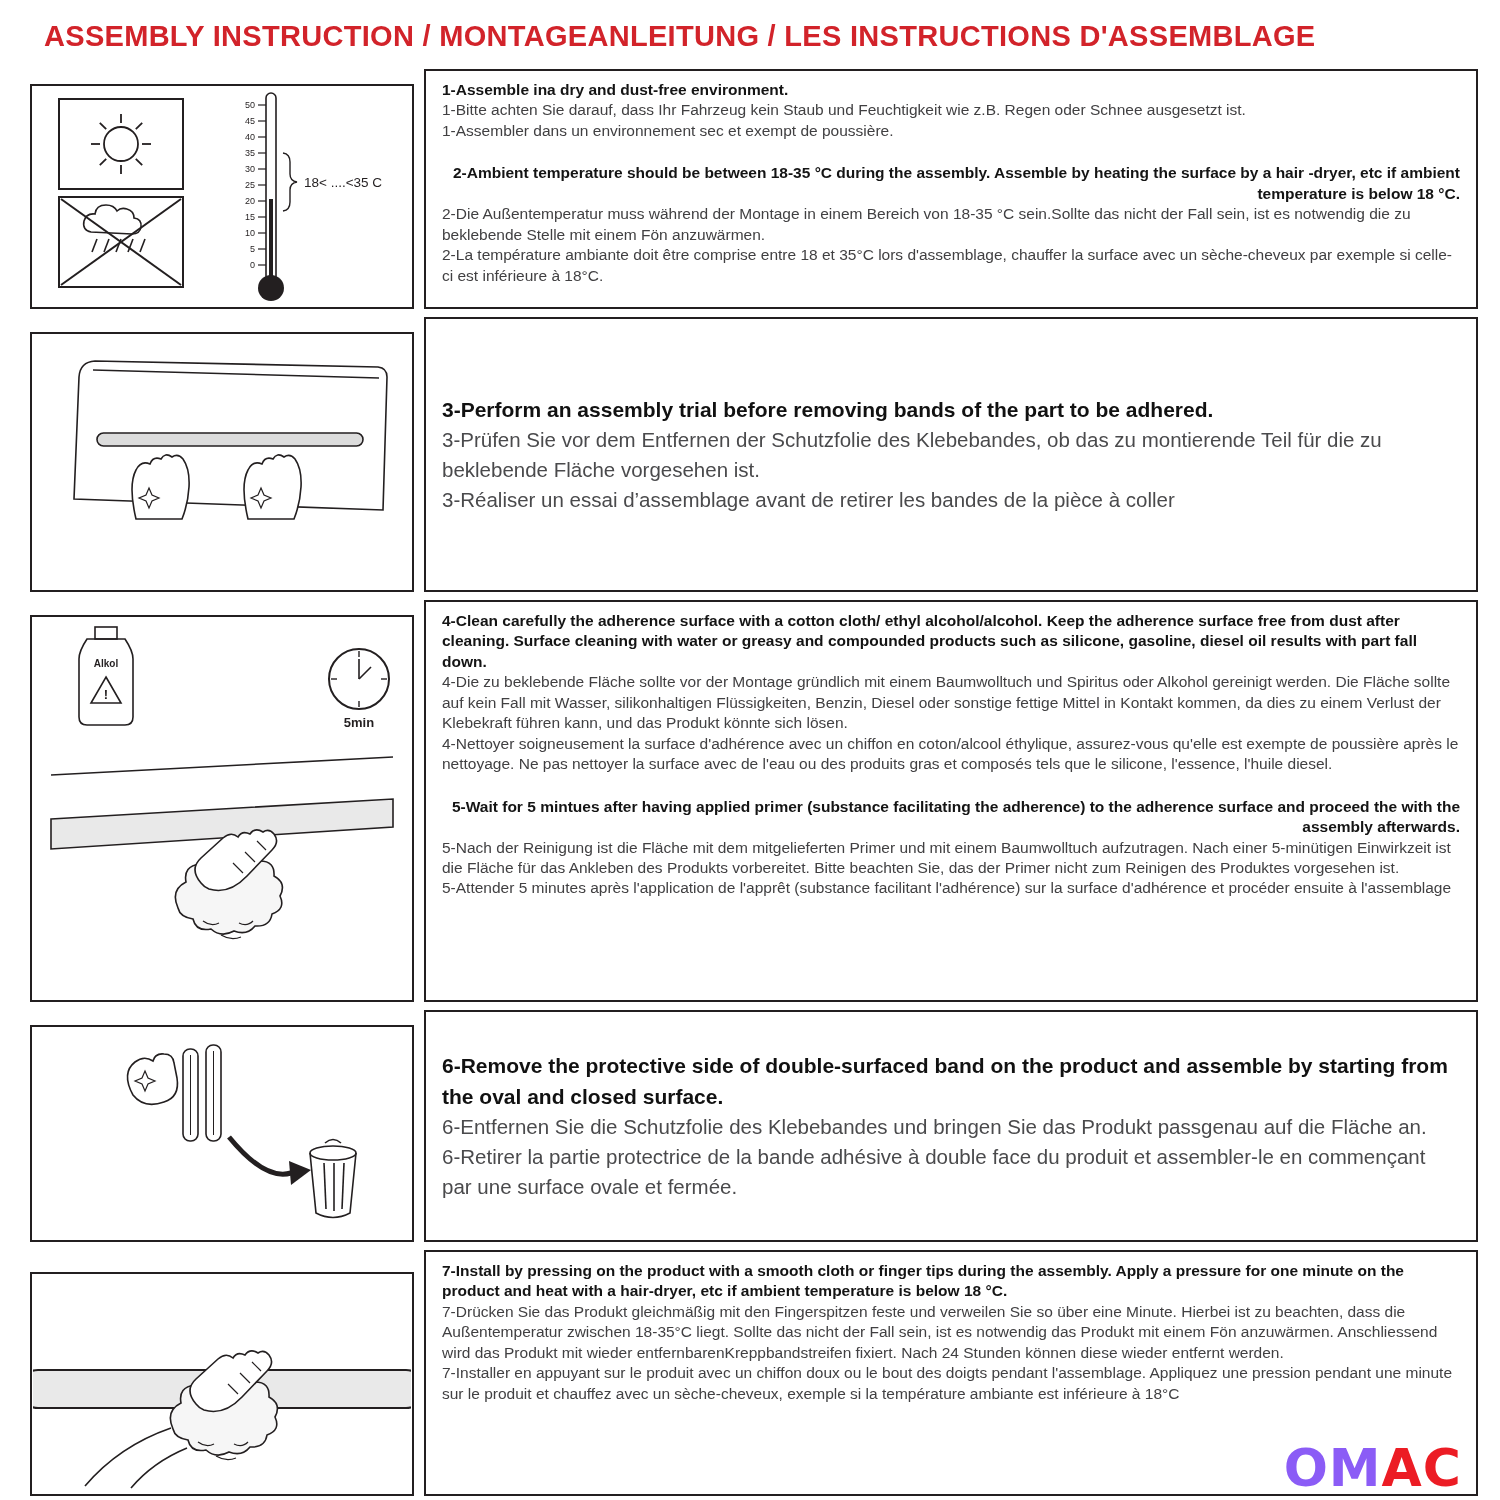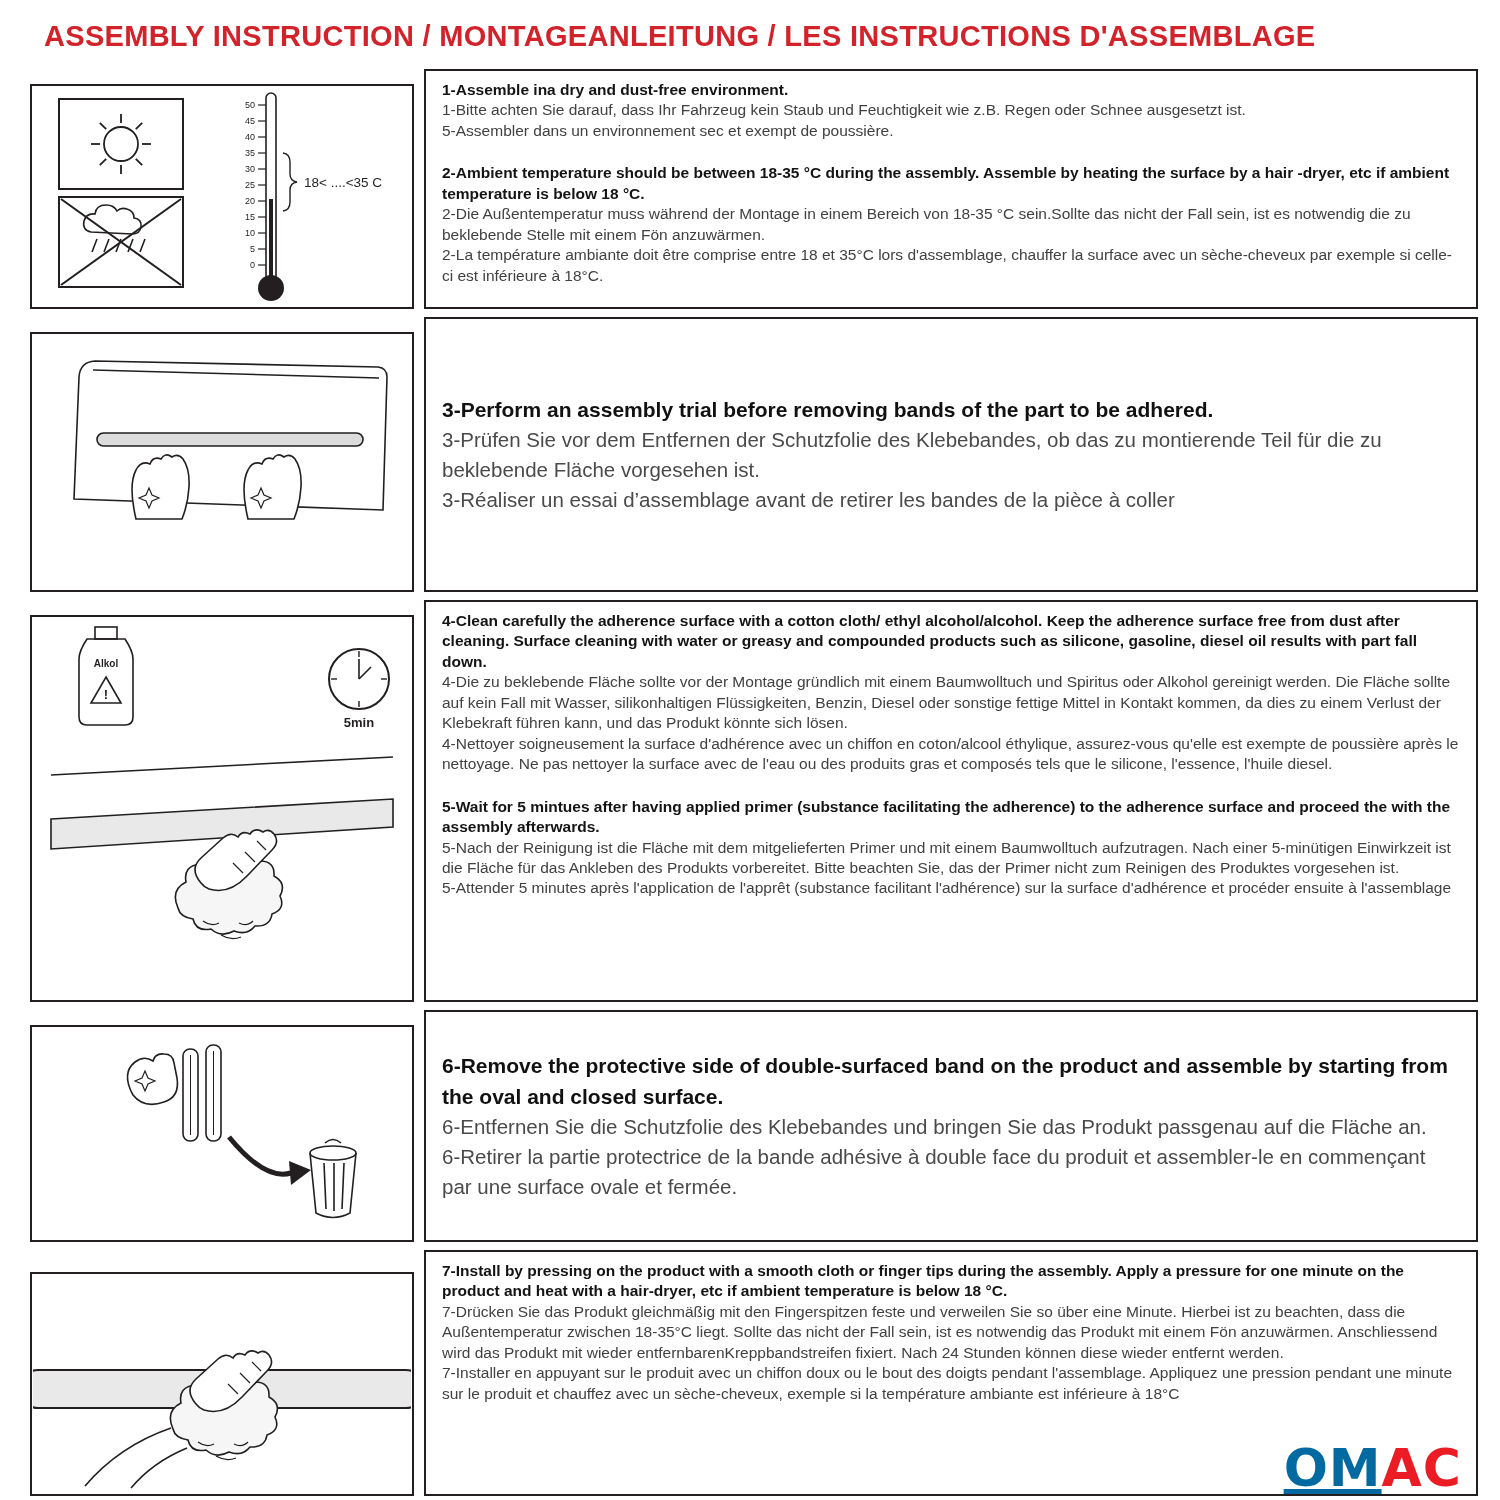--- a/index.html
+++ b/index.html
@@ -31,36 +31,36 @@
   .textbox {
     flex: 1;
     border: 2px solid #231f20;
     padding: 9px 16px 8px 16px;
     position: relative;
     background: #fff;
   }
   .center { display: flex; flex-direction: column; justify-content: center; }
   p.line { font-size: 15.5px; line-height: 1.32; color: #414042; margin: 0; }
   p.line.b { font-weight: bold; color: #141414; }
-  p.line.gap { margin-top: 22px; }
+  p.line.gap { margin-top: 22px; text-align: right; }
   .big p.line { font-size: 20.5px; line-height: 1.46; color: #4a4a4c; }
   .big p.line.b { font-size: 21px; color: #111; }
   .row-1 { height: 240px; }
   .row-2 { height: 275px; }
   .row-3 { height: 402px; }
   .row-4 { height: 232px; }
   .row-5 { height: 246px; }
   .row-5 .imgbox { align-self: flex-end; height: 220px; }
   .logo {
     position: absolute; right: 14px; bottom: 0px;
     font-family: "DejaVu Sans", sans-serif;
     font-size: 52px; font-weight: 800; letter-spacing: 1px;
     line-height: 1;
   }
-  .logo .lb { color: #0369a1; text-decoration: underline; }
+  .logo .lb { color: #8b5cf6; }
   .logo .lr { color: #ec1c24; }
   svg { display: block; }
   svg text { font-family: "Liberation Sans", sans-serif; fill: #231f20; }
 </style>
 </head>
 <body>
 
 <div class="page">
 
   <h1 class="title">ASSEMBLY INSTRUCTION / MONTAGEANLEITUNG / LES INSTRUCTIONS D'ASSEMBLAGE</h1>
@@ -125,21 +125,21 @@
             <text x="222" y="189">0</text>
           </g>
           <path d="M250,74 q7,1 7,9 l0,12 q0,7 7,8 q-7,1 -7,8 l0,12 q0,8 -7,9" fill="none" stroke="#231f20" stroke-width="1.4"></path>
           <text x="271" y="108" font-size="13.5">18&lt; ....&lt;35 C</text>
         </g>
       </svg>
     </div>
     <div class="textbox">
       <p class="line b">1-Assemble ina dry and dust-free environment.</p>
       <p class="line">1-Bitte achten Sie darauf, dass Ihr Fahrzeug kein Staub und Feuchtigkeit wie z.B. Regen oder Schnee ausgesetzt ist.</p>
-      <p class="line">5-Assembler dans un environnement sec et exempt de poussière.</p>
+      <p class="line">1-Assembler dans un environnement sec et exempt de poussière.</p>
       <p class="line b gap">2-Ambient temperature should be between 18-35 °C  during the assembly. Assemble by heating the surface by a hair -dryer, etc if ambient temperature is below 18 °C.</p>
       <p class="line">2-Die Außentemperatur muss während der Montage in einem Bereich von 18-35 °C  sein.Sollte das nicht der Fall sein, ist es notwendig die zu beklebende Stelle mit einem Fön anzuwärmen.</p>
       <p class="line">2-La température ambiante doit être comprise entre 18 et 35°C lors d'assemblage, chauffer la surface avec un sèche-cheveux par exemple si celle-ci est inférieure à 18°C.</p>
     </div>
   </div>
 
   <div class="row row-2">
     <div class="imgbox">
       <svg width="378" height="230" viewBox="0 0 378 230">
         <g fill="none" stroke="#231f20" stroke-width="1.6">

